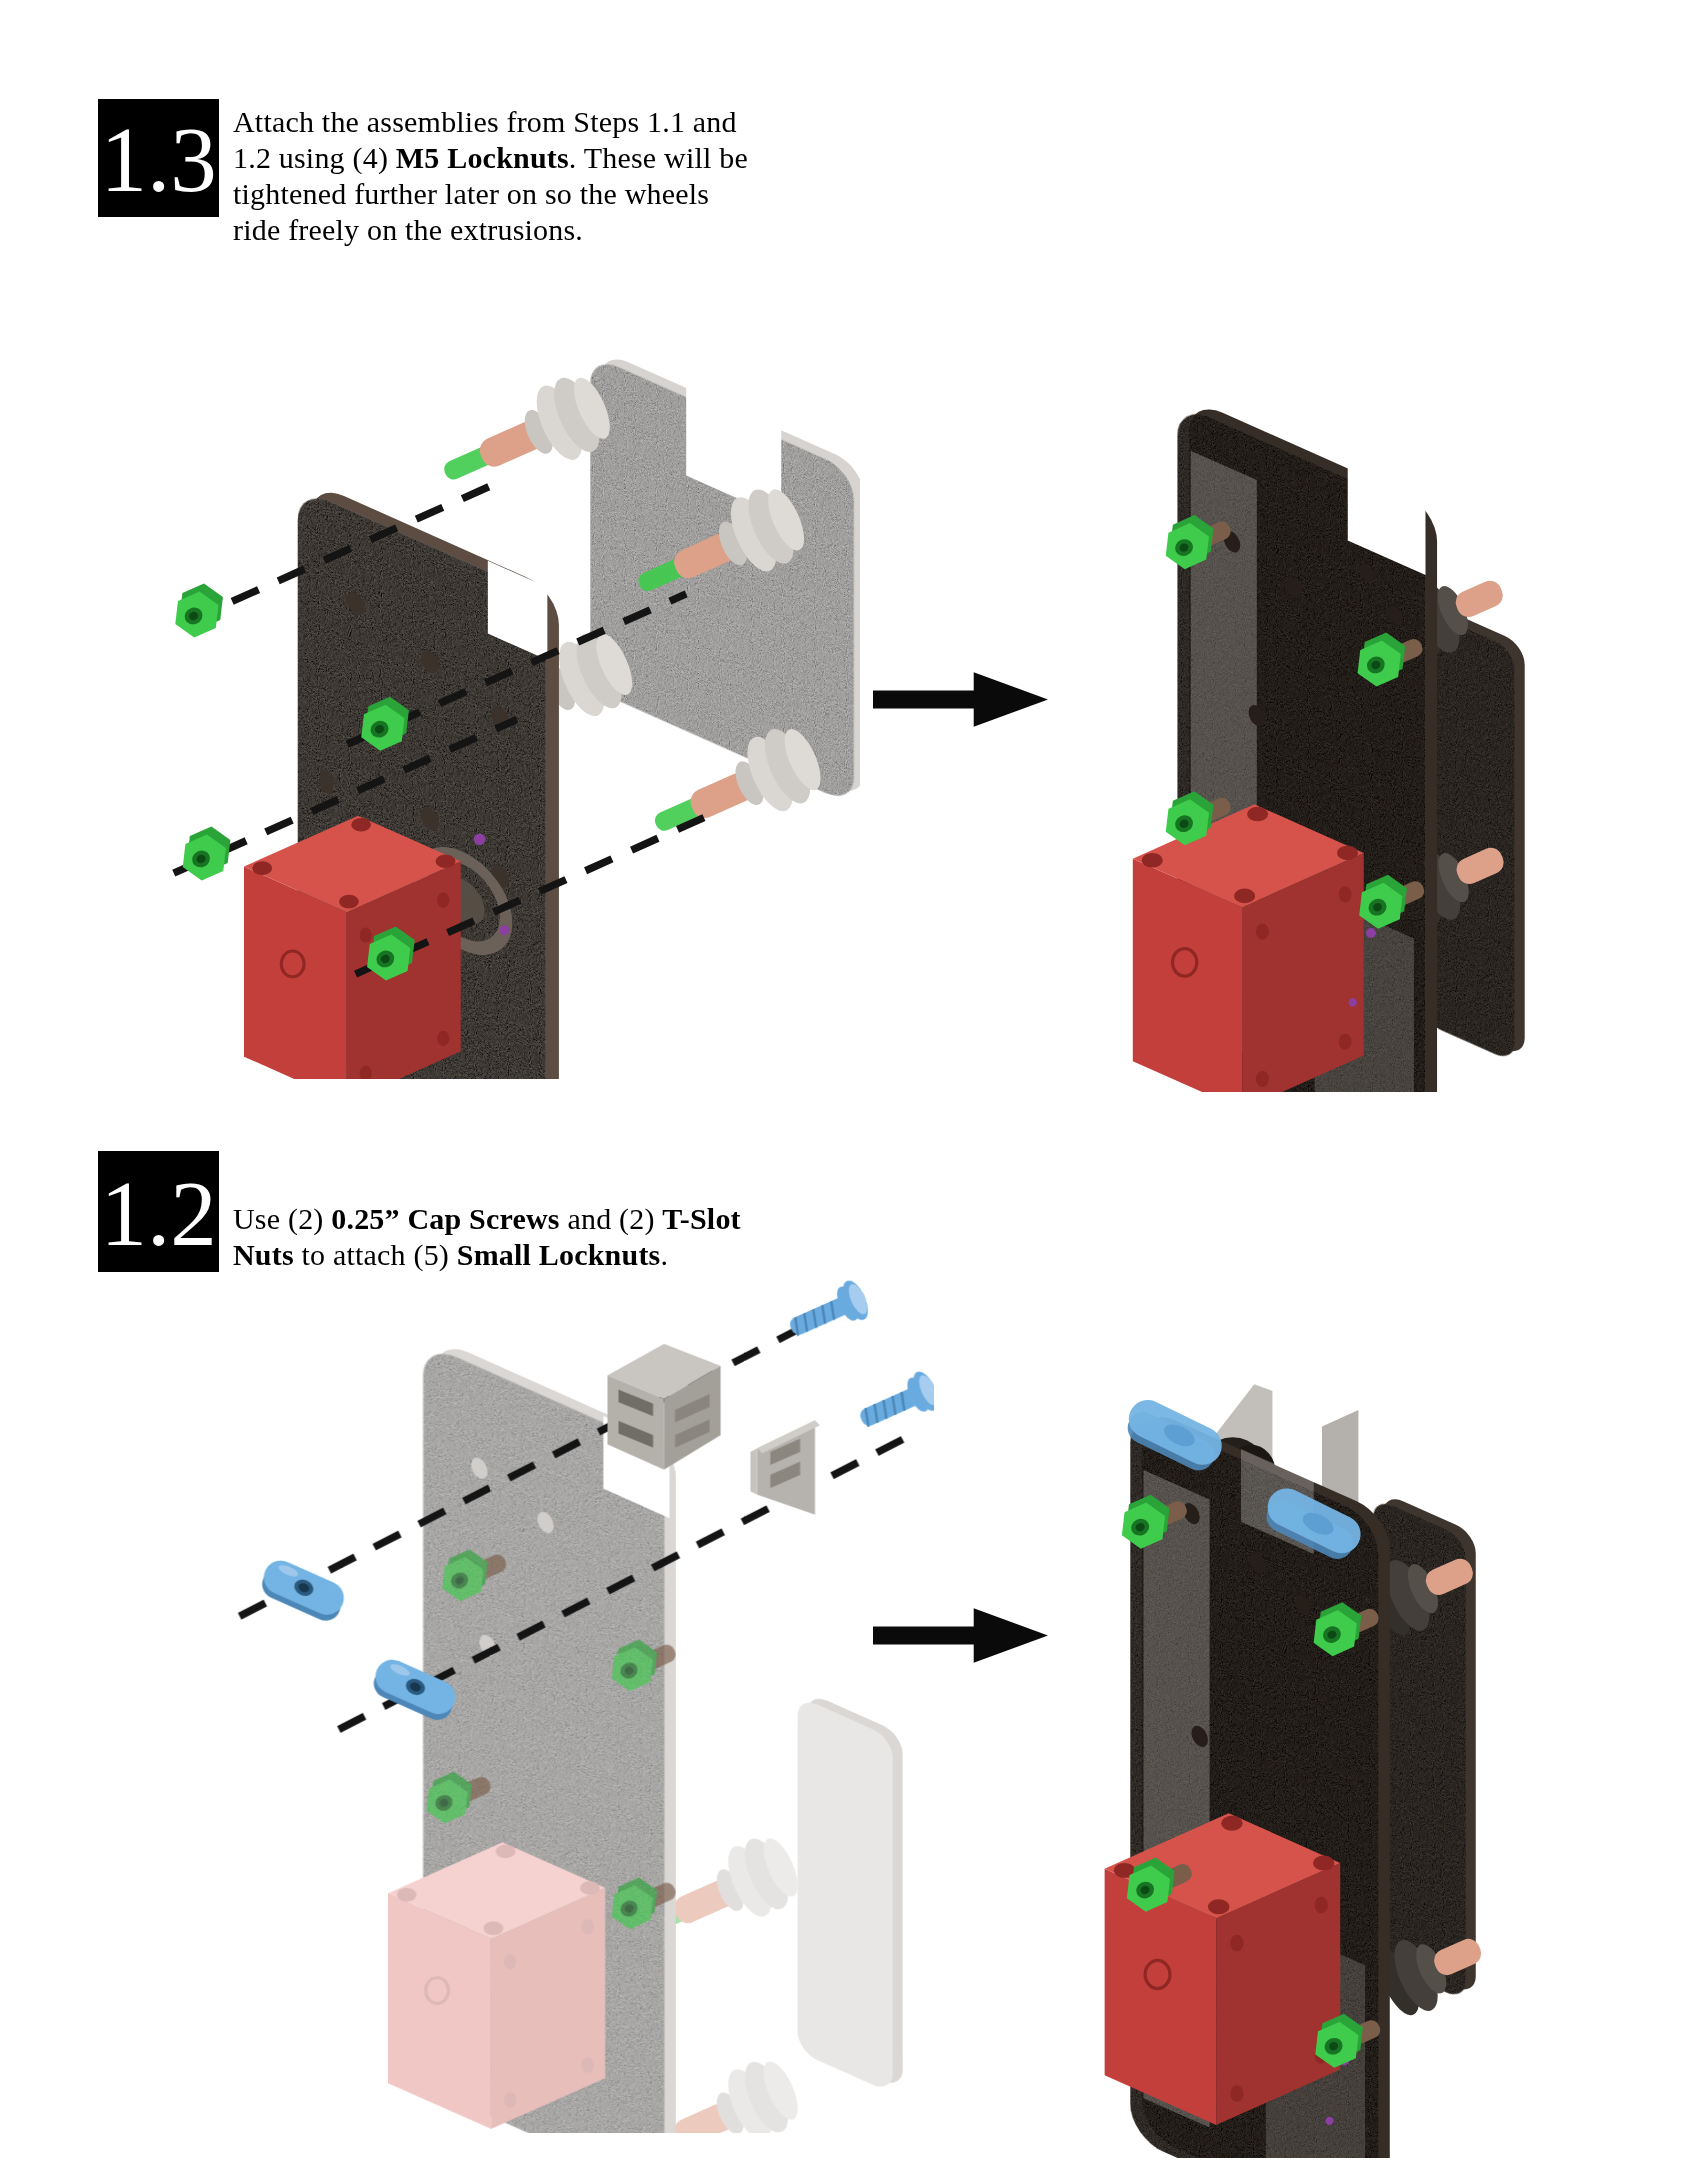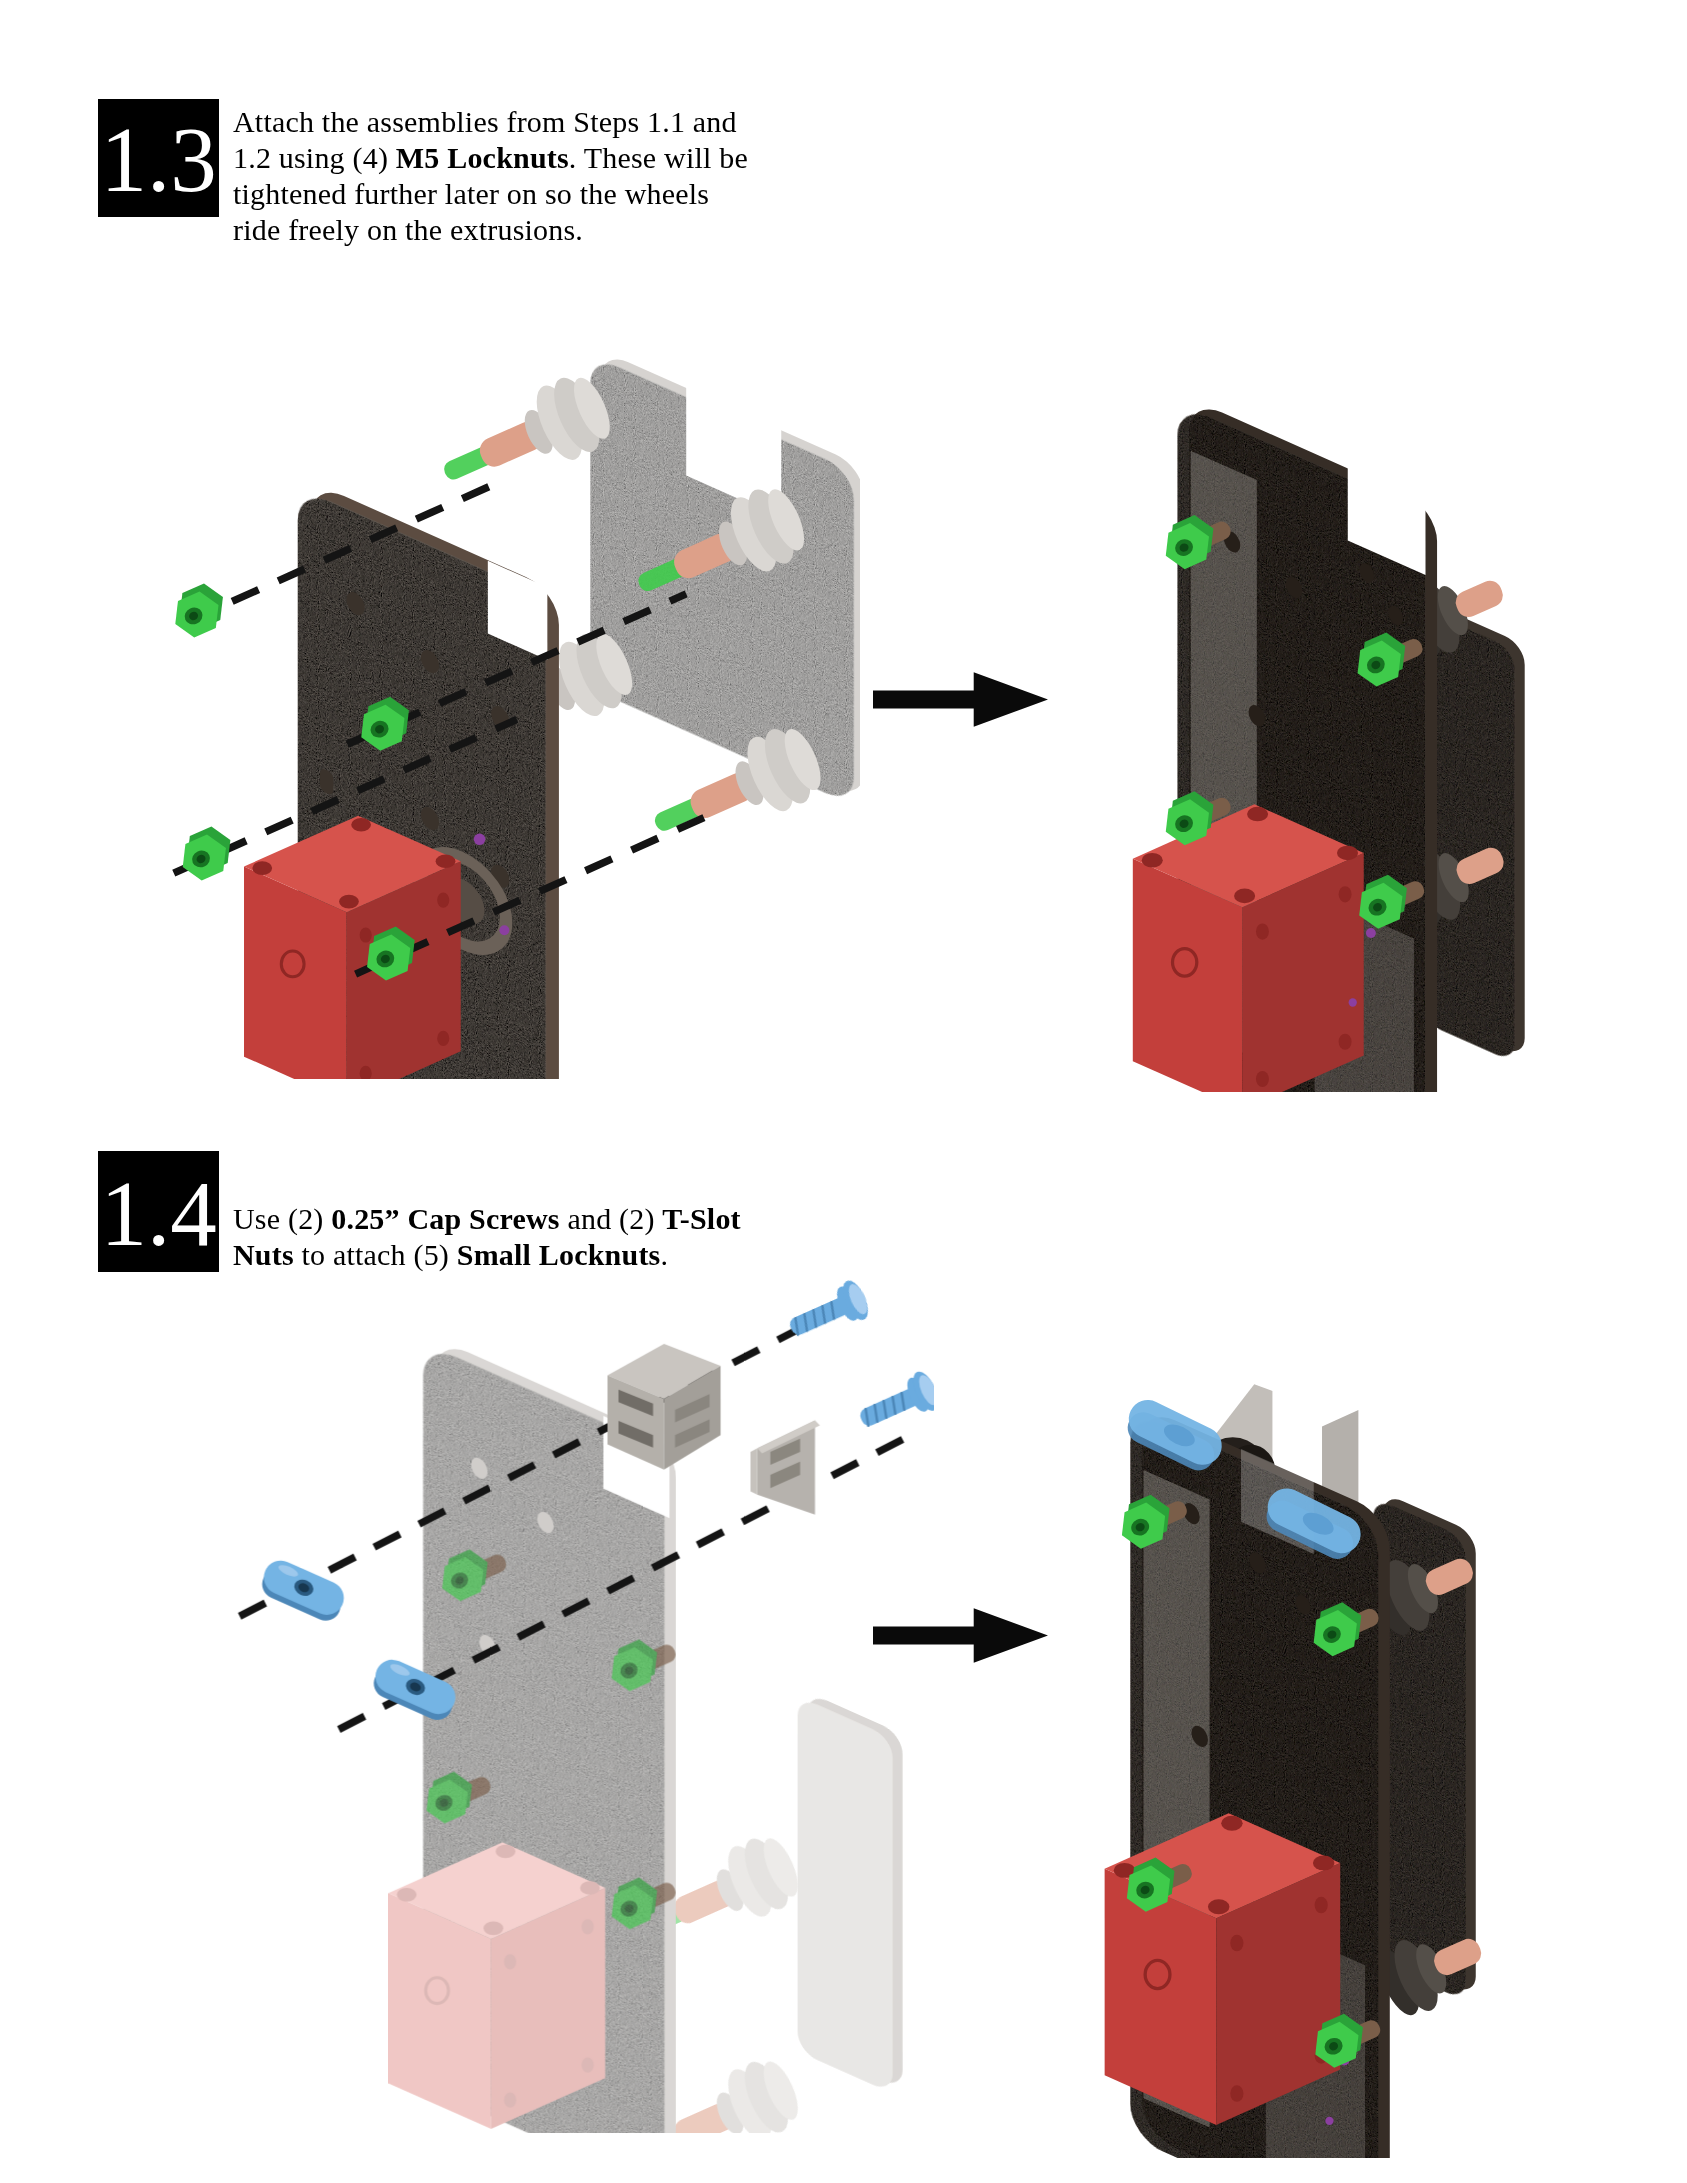--- a/index.html
+++ b/index.html
@@ -231,21 +231,21 @@
         <use href="#sym-nut" transform="translate(96,220) rotate(-24) scale(1.1)"></use>
         <use href="#sym-nut" transform="translate(328,362) rotate(-24) scale(1.1)"></use>
         <use href="#sym-nut" transform="translate(96,554) rotate(-24) scale(1.1)"></use>
         <use href="#sym-nut" transform="translate(330,655) rotate(-24) scale(1.1)"></use>
       </g>
     </svg>
   </section>
 
   <section>
     <div class="step-box" style="left:98px;top:1151px;width:121px;height:121px">
-      <span>1.4</span>
+      <span>1.2</span>
     </div>
     <p class="instr" style="left:233px;top:1201px"><span>Use (2) </span><span class="emph">0.25” Cap Screws</span><span> and (2) </span><span class="emph">T-Slot 
 Nuts</span><span> to attach (5) </span><span class="emph">Small Locknuts</span><span>.</span></p>
 
     <svg class="scene" style="left:190px;top:1240px" width="744" height="893" viewBox="0 0 900 1080">
       <g opacity=".55">
         <g transform="skewY(24)">
           <rect x="747" y="214" width="115" height="430" rx="24" class="ghost-edge"></rect>
           <rect x="735" y="224" width="115" height="430" rx="24" class="ghost"></rect>
         </g>

